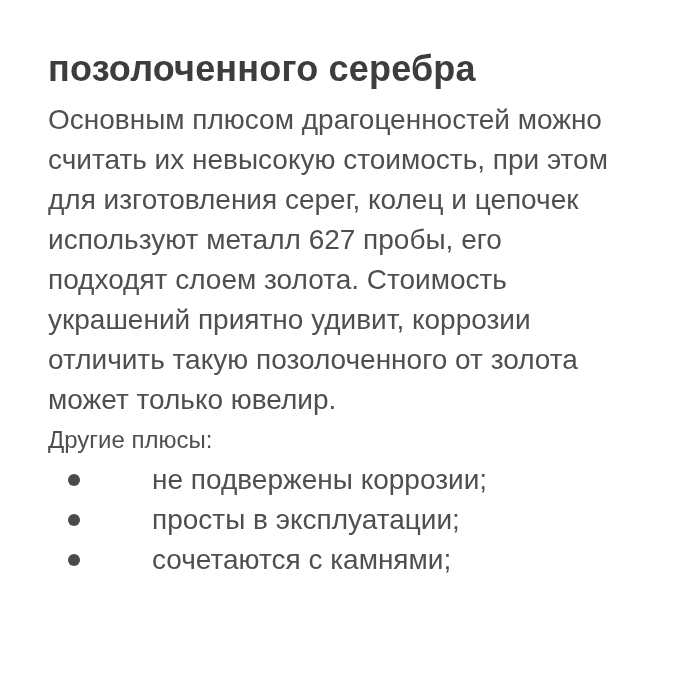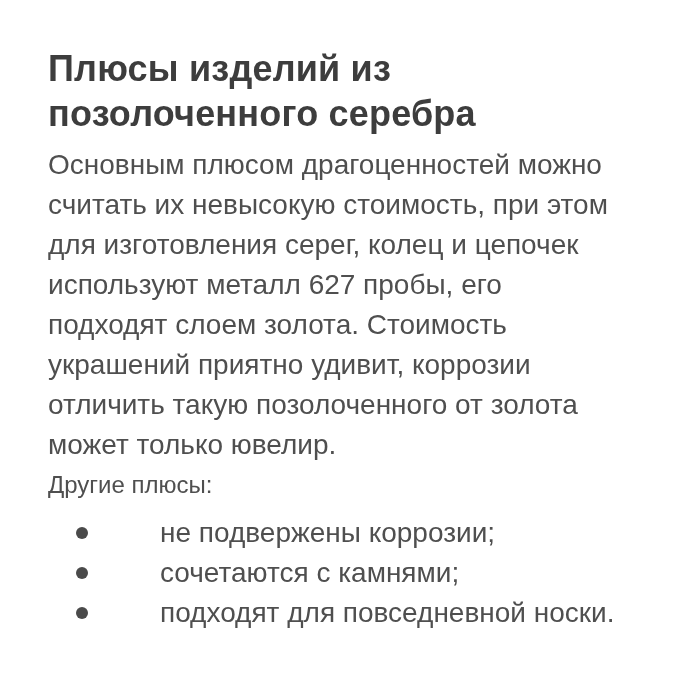--- a/index.html
+++ b/index.html
@@ -41,21 +41,21 @@
     display: block;
     white-space: nowrap;
   }
   .list-intro {
     font-size: 24px;
     line-height: 40px;
     color: #4f4f4f;
   }
   ul.bullet-list {
     list-style: none;
-    margin: 8px;
+    margin: 0;
     padding: 0;
   }
   li.bullet-item {
     position: relative;
     padding-left: 104px;
     font-size: 28px;
     line-height: 40px;
     color: #4f4f4f;
     white-space: nowrap;
   }
@@ -68,21 +68,20 @@
     border-radius: 50%;
     background: #4a4a4a;
   }
 </style>
 </head>
 <body>
 
 <div class="content">
 
   <h1 class="title">
-    <span class="title-line">Плюсы изделий из</span>
     <span class="title-line">позолоченного серебра</span>
   </h1>
 
   <div class="para">
     <span class="para-line">Основным плюсом драгоценностей можно</span>
     <span class="para-line">считать их невысокую стоимость, при этом</span>
     <span class="para-line">для изготовления серег, колец и цепочек</span>
     <span class="para-line">используют металл 627 пробы, его</span>
     <span class="para-line">подходят слоем золота. Стоимость</span>
     <span class="para-line">украшений приятно удивит, коррозии</span>
@@ -92,21 +91,21 @@
 
   <div class="list-intro">Другие плюсы:</div>
 
   <ul class="bullet-list">
     <li class="bullet-item">
       <span class="bullet-dot"></span>
       <span>не подвержены коррозии;</span>
     </li>
     <li class="bullet-item">
       <span class="bullet-dot"></span>
-      <span>сочетаются с камнями;</span>
+      <span>просты в эксплуатации;</span>
     </li>
     <li class="bullet-item">
       <span class="bullet-dot"></span>
-      <span>подходят для повседневной носки.</span>
+      <span>сочетаются с камнями;</span>
     </li>
   </ul>
 
 </div>
 
 </body></html>

